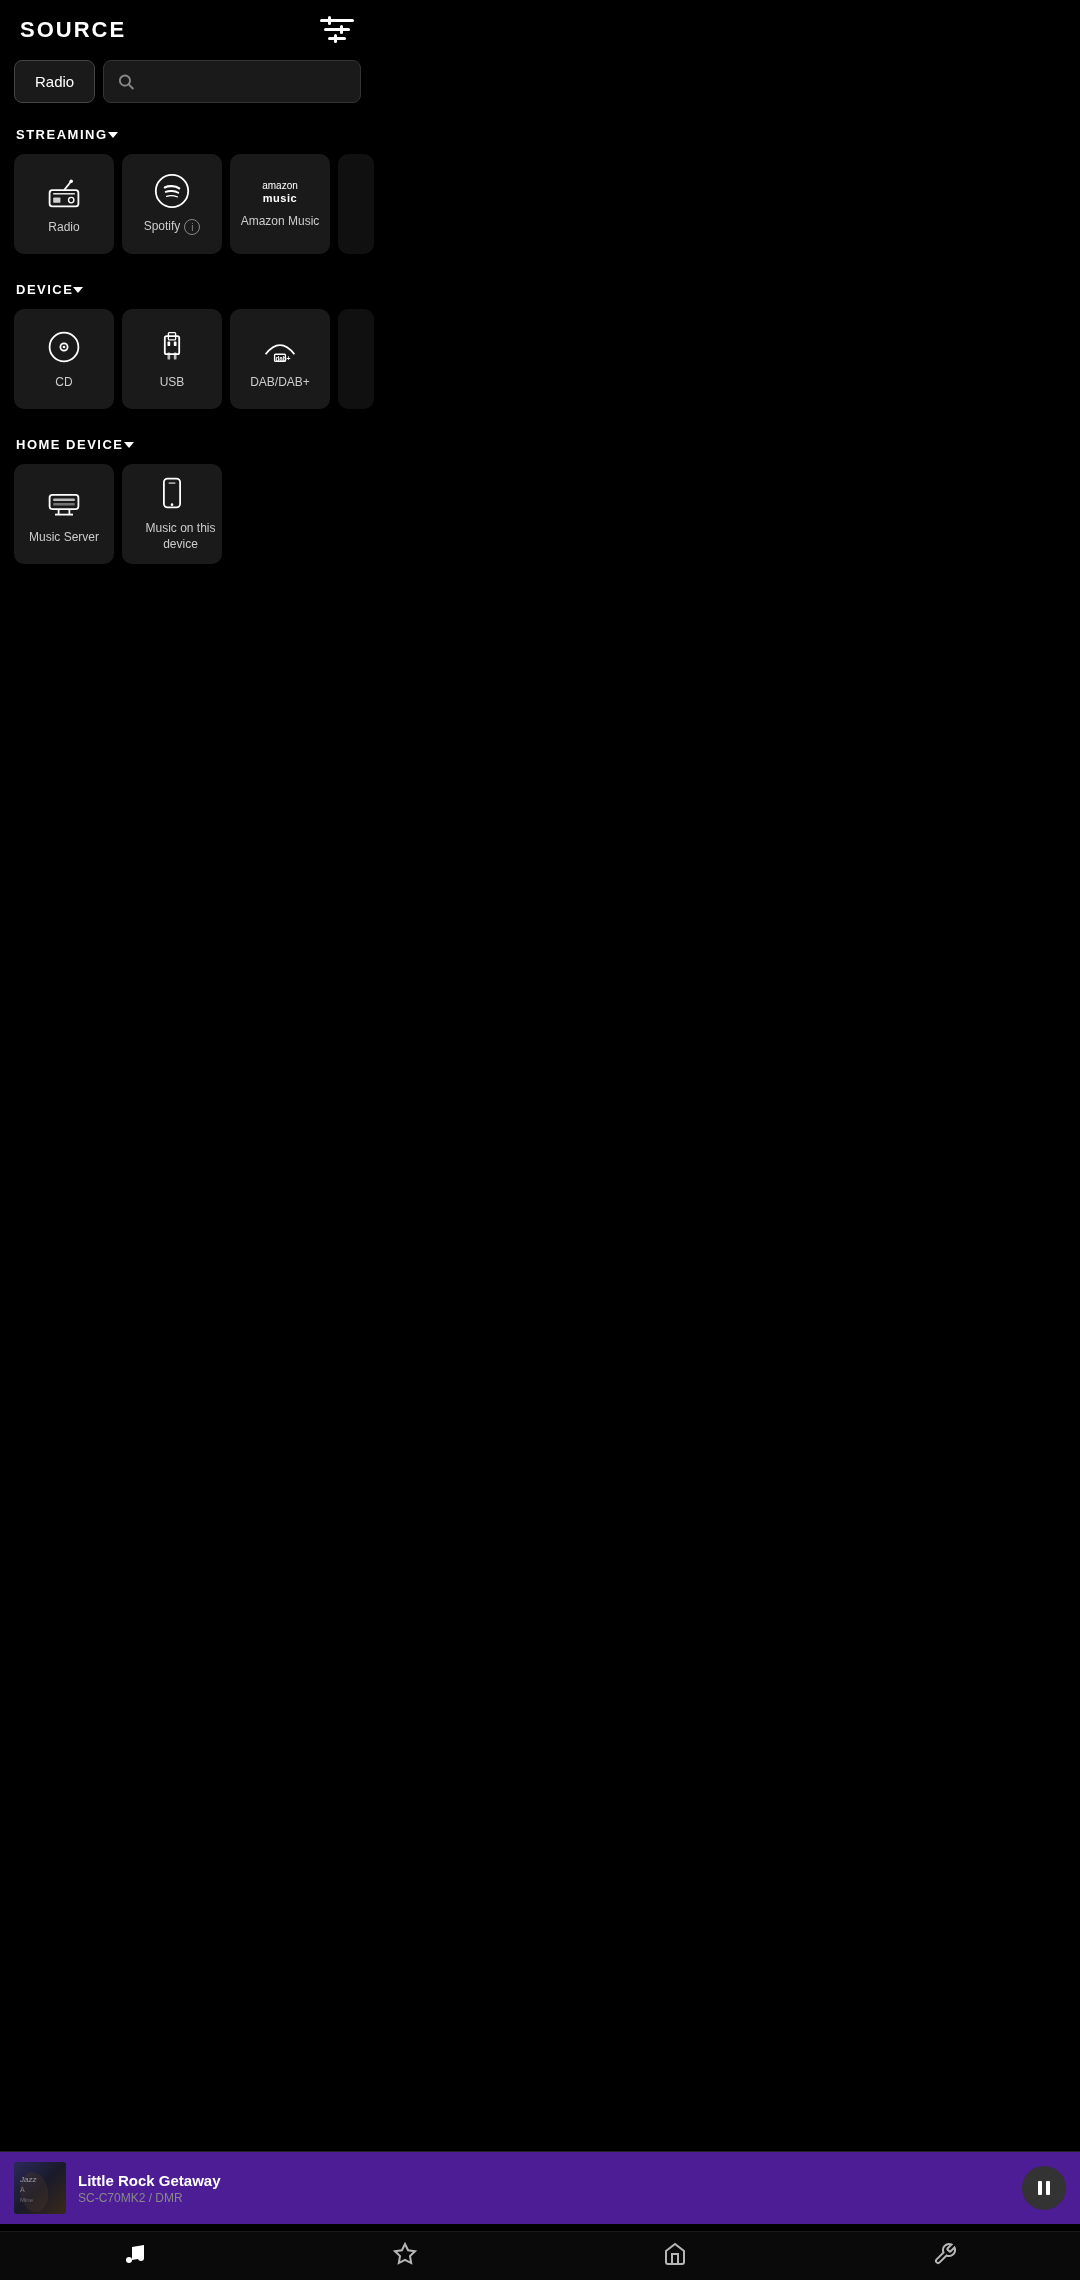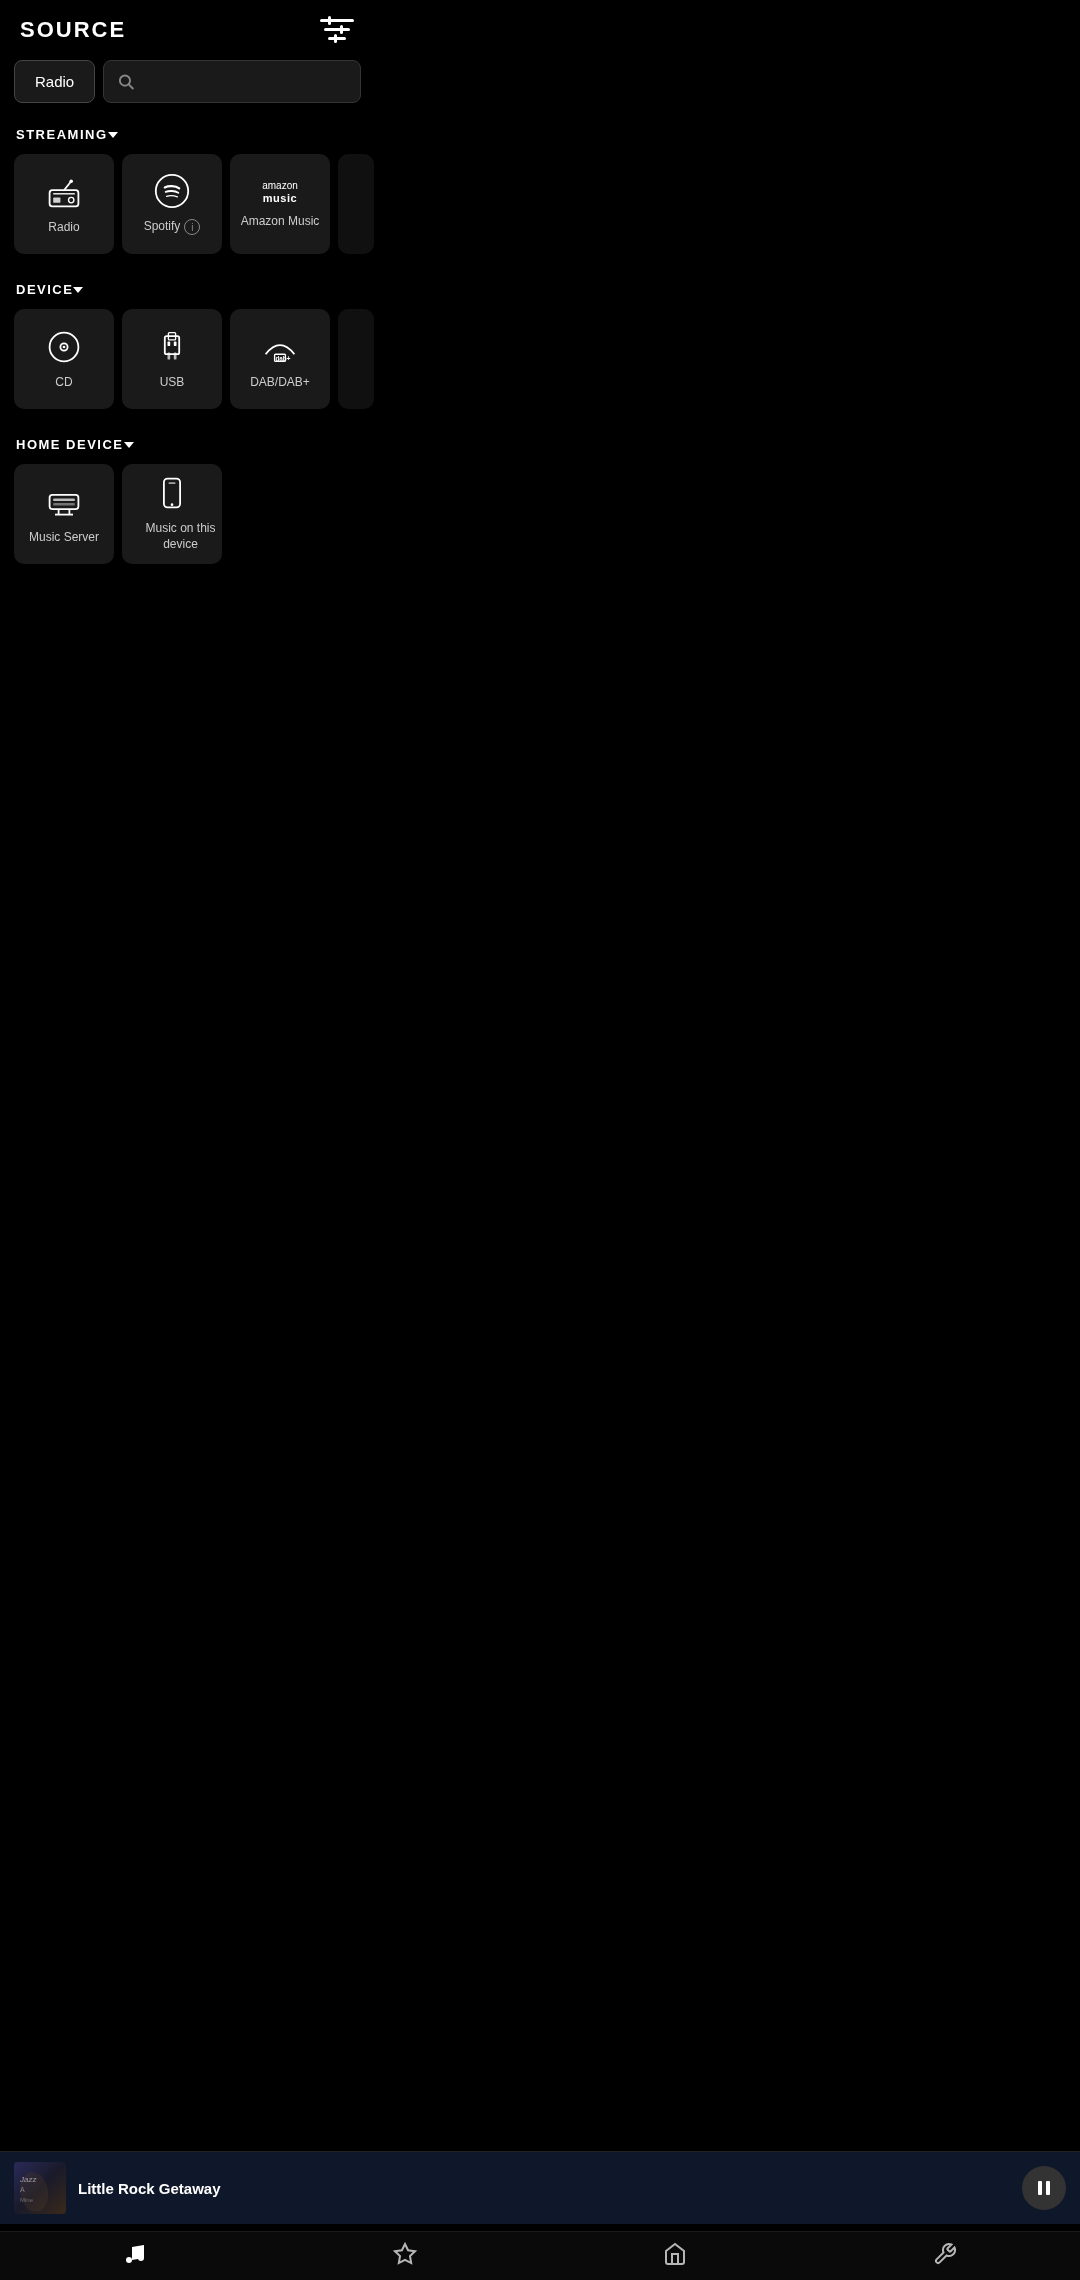--- a/index.html
+++ b/index.html
@@ -164,21 +164,21 @@
       align-items: flex-start;
       gap: 2px;
     }
 
     
     .now-playing {
       position: fixed;
       bottom: 56px;
       left: 0;
       right: 0;
-      background: #0f172a;
+      background: #4c1d95;
       display: flex;
       align-items: center;
       padding: 10px 14px;
       gap: 12px;
       border-top: 1px solid #222;
       cursor: pointer;
     }
     .album-art {
       width: 52px;
       height: 52px;
@@ -405,20 +405,21 @@
         </defs>
         <ellipse cx="20" cy="30" rx="14" ry="20" fill="rgba(80,60,40,0.3)" transform="rotate(-10 20 30)"></ellipse>
         <text x="6" y="20" font-size="8" fill="rgba(255,255,255,0.5)" font-style="italic">Jazz</text>
         <text x="6" y="30" font-size="7" fill="rgba(255,255,255,0.4)">A</text>
         <text x="6" y="40" font-size="6" fill="rgba(255,255,255,0.3)">Mine</text>
       </svg>
     </div>
   </div>
   <div class="now-playing-info">
     <div class="now-playing-title">Little Rock Getaway</div>
+    <div class="now-playing-sub">SC-C70MK2  /  DMR</div>
   </div>
   <div class="pause-btn">
     <svg width="18" height="18" viewBox="0 0 18 18" fill="white">
       <rect x="3" y="2" width="4" height="14" rx="1"></rect>
       <rect x="11" y="2" width="4" height="14" rx="1"></rect>
     </svg>
   </div>
 </div>
 
 <div class="bottom-nav">

